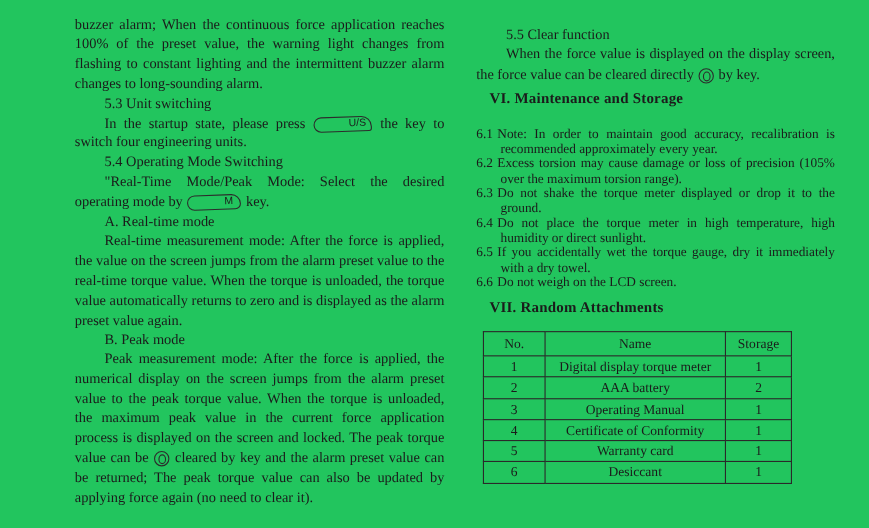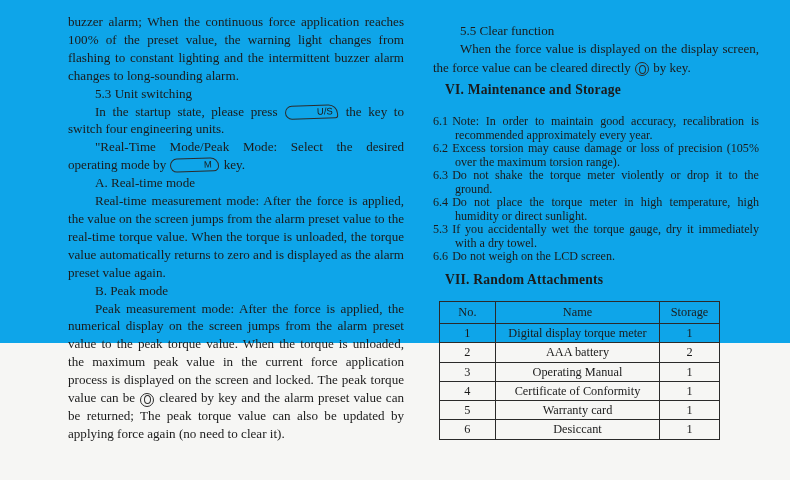--- a/index.html
+++ b/index.html
@@ -5,22 +5,22 @@
   html, body { margin: 0; padding: 0; }
   body {
     width: 790px; height: 480px;
     background: #f6f6f4;
     font-family: "Liberation Serif", "DejaVu Serif", serif;
     color: #1b1b1b;
     overflow: hidden;
   }
   .page {
     position: relative;
-    width: 790px; height: 343px;
-    background: #0ea5e9;
+    width: 790px; height: 480px;
+    background: #22c55e;
   }
   
   .col-left {
     position: absolute; left: 68px; top: 13px; width: 336px;
     font-size: 13.1px; line-height: 17.9px;
     text-align: justify;
   }
   .col-right {
     position: absolute; left: 433px; top: 22px; width: 326px;
     font-size: 13px; line-height: 18.3px;
@@ -93,20 +93,21 @@
 
 <div class="page">
 
   <div class="col-left">
     <p class="para">buzzer alarm; When the continuous force application reaches 100% of the preset value, the warning light changes from flashing to constant lighting and the intermittent buzzer alarm changes to long-sounding alarm.</p>
 
     <p class="heading-line">5.3 Unit switching</p>
 
     <p class="para indent"><span>In the startup state, please press </span><span class="key-rect">U/S</span><span> the  key to switch four engineering units.</span></p>
 
+    <p class="heading-line">5.4 Operating Mode Switching</p>
 
     <p class="para indent"><span>"Real-Time Mode/Peak Mode: Select the desired operating mode by </span><span class="key-rect m-key">M</span><span> key.</span></p>
 
     <p class="heading-line">A. Real-time mode</p>
 
     <p class="para indent">Real-time measurement mode: After the force is applied, the value on the screen jumps from the alarm preset value to the real-time torque value. When the torque is unloaded, the torque value automatically returns to zero and is displayed as the alarm preset value again.</p>
 
     <p class="heading-line">B. Peak mode</p>
 
     <p class="para indent"><span>Peak measurement mode: After the force is applied, the numerical display on the screen jumps from the alarm preset value to the peak torque value. When the torque is unloaded, the maximum peak value in the current force application process is displayed on the screen and locked. The peak torque value can be </span><span class="key-circle">
@@ -119,23 +120,23 @@
 
     <p class="para indent"><span>When the force value is displayed on the display screen, the force value can be cleared directly </span><span class="key-circle">
           <span class="inner"></span>
         </span><span> by key.</span></p>
 
     <p class="bold-heading vi-heading">VI. Maintenance and Storage</p>
 
     <div class="numlist">
       <p class="numitem"><span class="num">6.1</span><span>Note: In order to maintain good accuracy, recalibration is recommended approximately every year.</span></p>
       <p class="numitem"><span class="num">6.2</span><span>Excess torsion may cause damage or loss of precision (105% over the maximum torsion range).</span></p>
-      <p class="numitem"><span class="num">6.3</span><span>Do not shake the torque meter violently or drop it to the ground.</span></p>
+      <p class="numitem"><span class="num">6.3</span><span>Do not shake the torque meter displayed or drop it to the ground.</span></p>
       <p class="numitem"><span class="num">6.4</span><span>Do not place the torque meter in high temperature, high humidity or direct sunlight.</span></p>
-      <p class="numitem"><span class="num">5.3</span><span>If you accidentally wet the torque gauge, dry it immediately with a dry towel.</span></p>
+      <p class="numitem"><span class="num">6.5</span><span>If you accidentally wet the torque gauge, dry it immediately with a dry towel.</span></p>
       <p class="numitem"><span class="num">6.6</span><span>Do not weigh on the LCD screen.</span></p>
     </div>
 
     <p class="bold-heading vii-heading">VII. Random Attachments</p>
 
     <table class="attach-table">
       <thead>
         <tr>
           <th class="col-no">No.</th>
           <th class="col-name">Name</th>

